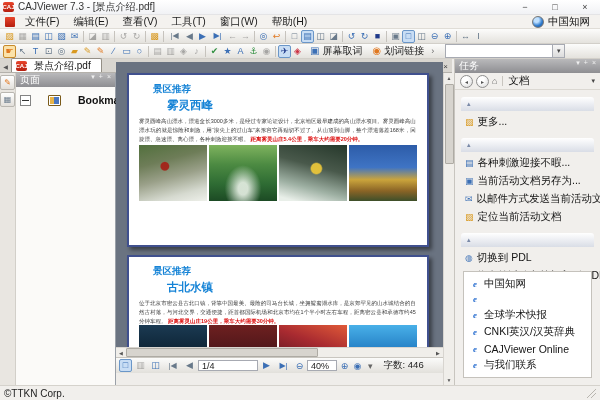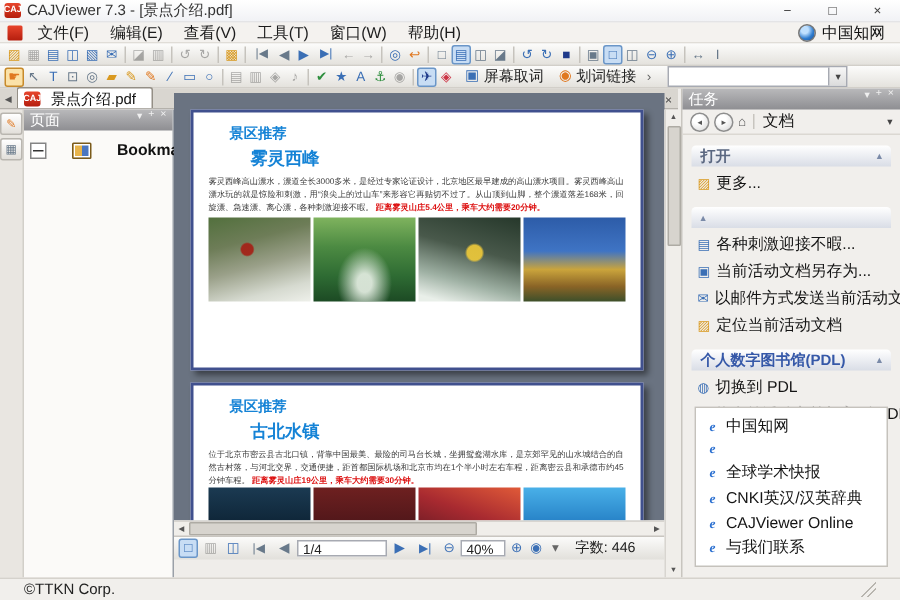--- a/index.html
+++ b/index.html
@@ -154,21 +154,21 @@
   .task-item{display:flex;align-items:center;gap:4px;font-size:10.5px;color:#141414;white-space:nowrap}
   .task-item i{font-size:9px;flex:0 0 auto}
   .links-box{position:absolute;left:8px;right:8px;bottom:7px;background:#fff;border:1px solid #c5c2bc;
       padding:5px 6px;display:flex;flex-direction:column;gap:3.5px}
   .link-row{display:flex;align-items:center;gap:4px;font-size:10.5px;color:#141414;white-space:nowrap}
   .e-icon{width:10px;height:10px;border-radius:50%;flex:0 0 auto;color:#2a6fd0;font-weight:bold;font-style:italic;
       font-family:"Liberation Serif",serif;font-size:9px;display:flex;align-items:center;justify-content:center}
 
   
   .statusbar{left:0;right:0;bottom:0;height:15px;background:#f1efec;border-top:1px solid #d5d2cc;
-      display:flex;align-items:center;padding:0 16px;font-size:10px;color:#222;box-sizing:border-box}
+      display:flex;align-items:center;padding:0 4px;font-size:10px;color:#222;box-sizing:border-box}
   .grip{margin-left:auto;width:10px;height:10px;
       background:linear-gradient(135deg,transparent 50%,#b8b5af 50%,#b8b5af 55%,transparent 55%,transparent 70%,#b8b5af 70%,#b8b5af 75%,transparent 75%)}
 </style>
 </head>
 <body>
 
 <div class="abs titlebar">
   <span class="caj-badge">CAJ</span>
   <span class="title-text">CAJViewer 7.3 - [景点介绍.pdf]</span>
   <span class="win-controls">
@@ -524,21 +524,20 @@
     <span class="nav-circle">▸</span>
     <span class="home-btn">⌂</span>
     <span class="nav-sep"></span>
     <span class="nav-selector">文档</span>
     <span class="nav-dd">▾</span>
   </div>
   <div class="task-body">
 
       <div>
         <div class="section-bar open-style">
-          <span class="section-title">打开</span>
           <span class="section-chevron">▴</span>
         </div>
         <div class="section-items">
           <div class="task-item">
             <i class="g yel">▨</i>
             <span>更多...</span>
           </div>
         </div>
       </div>
 
@@ -561,21 +560,20 @@
           </div>
           <div class="task-item">
             <i class="g yel">▨</i>
             <span>定位当前活动文档</span>
           </div>
         </div>
       </div>
 
       <div>
         <div class="section-bar">
-          <span class="section-title">个人数字图书馆(PDL)</span>
           <span class="section-chevron">▴</span>
         </div>
         <div class="section-items">
           <div class="task-item">
             <i class="g blu">◍</i>
             <span>切换到 PDL</span>
           </div>
           <div class="task-item">
             <i class="g blu">⊞</i>
             <span>将当前活动文档加入到 PDL</span>

